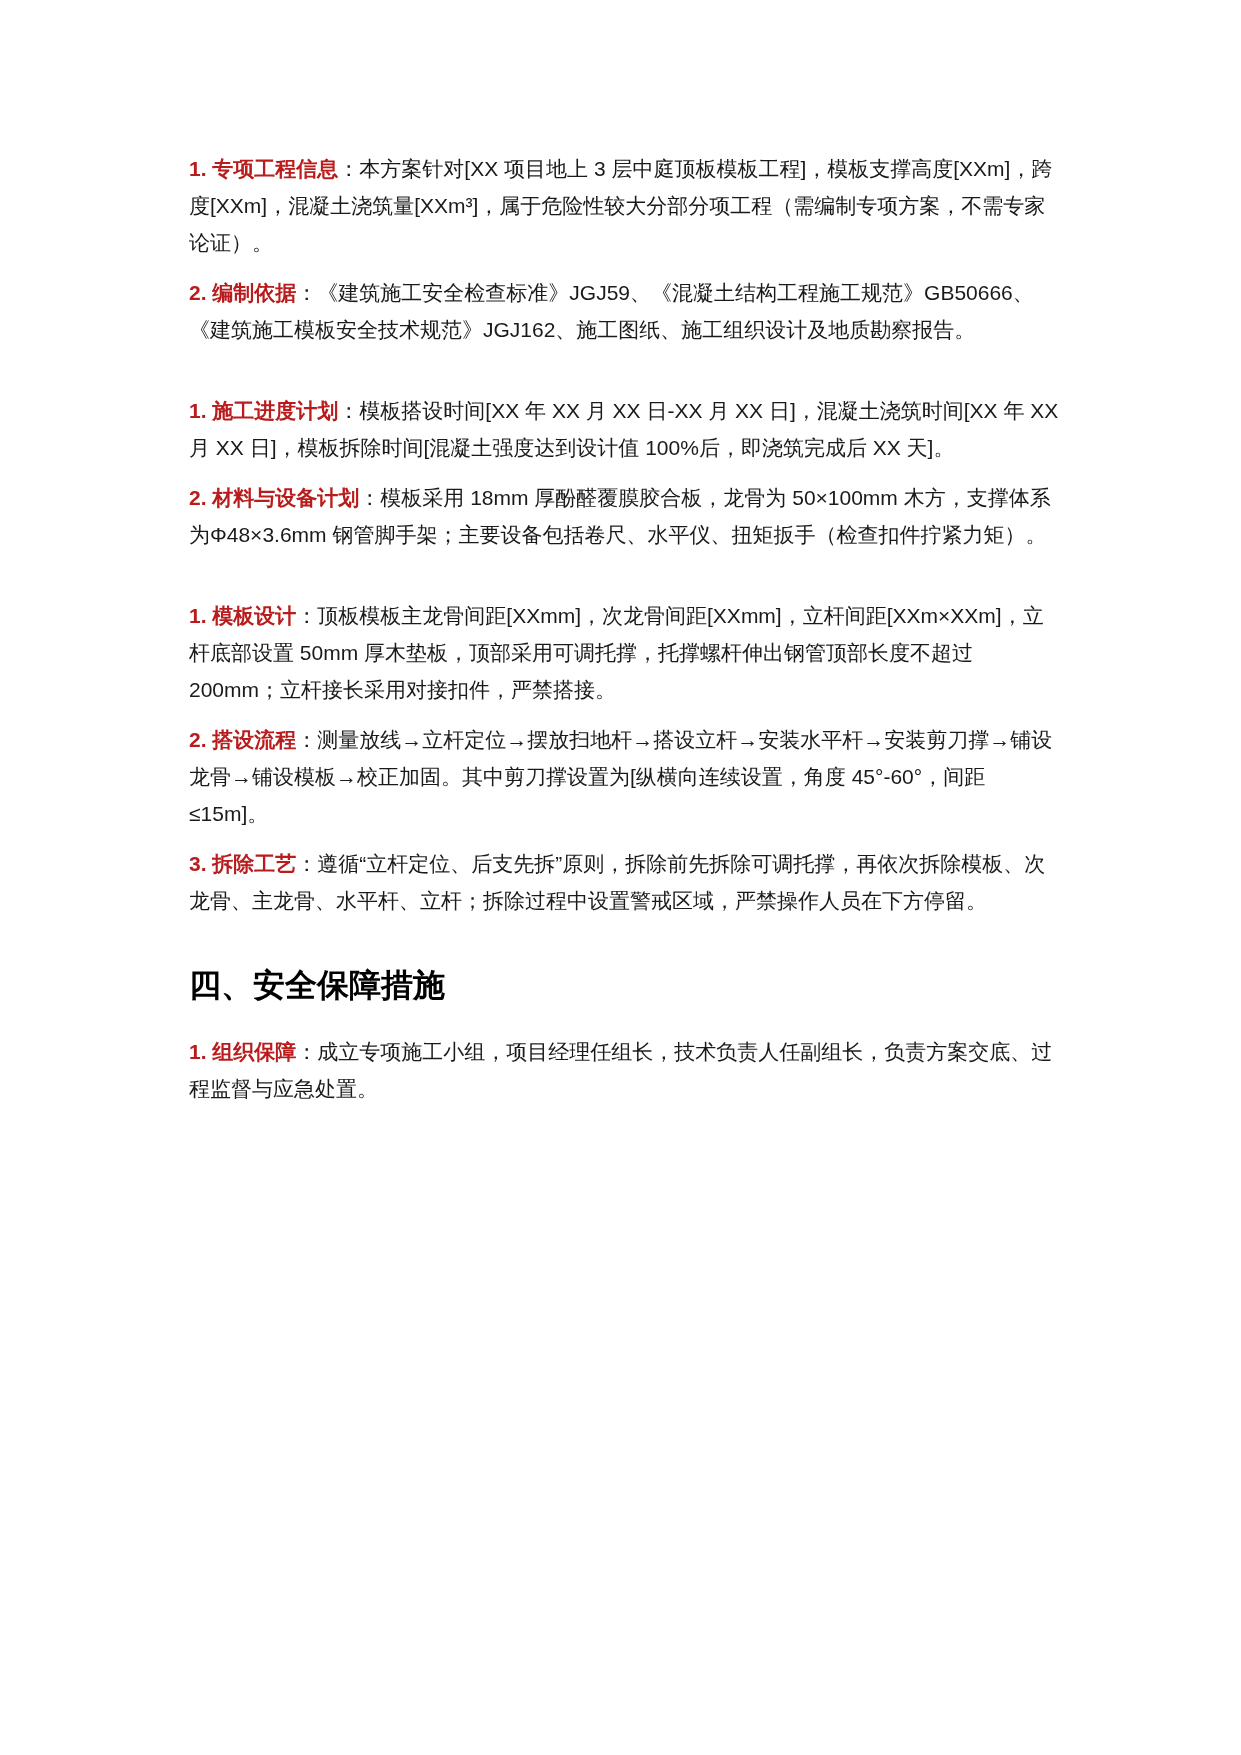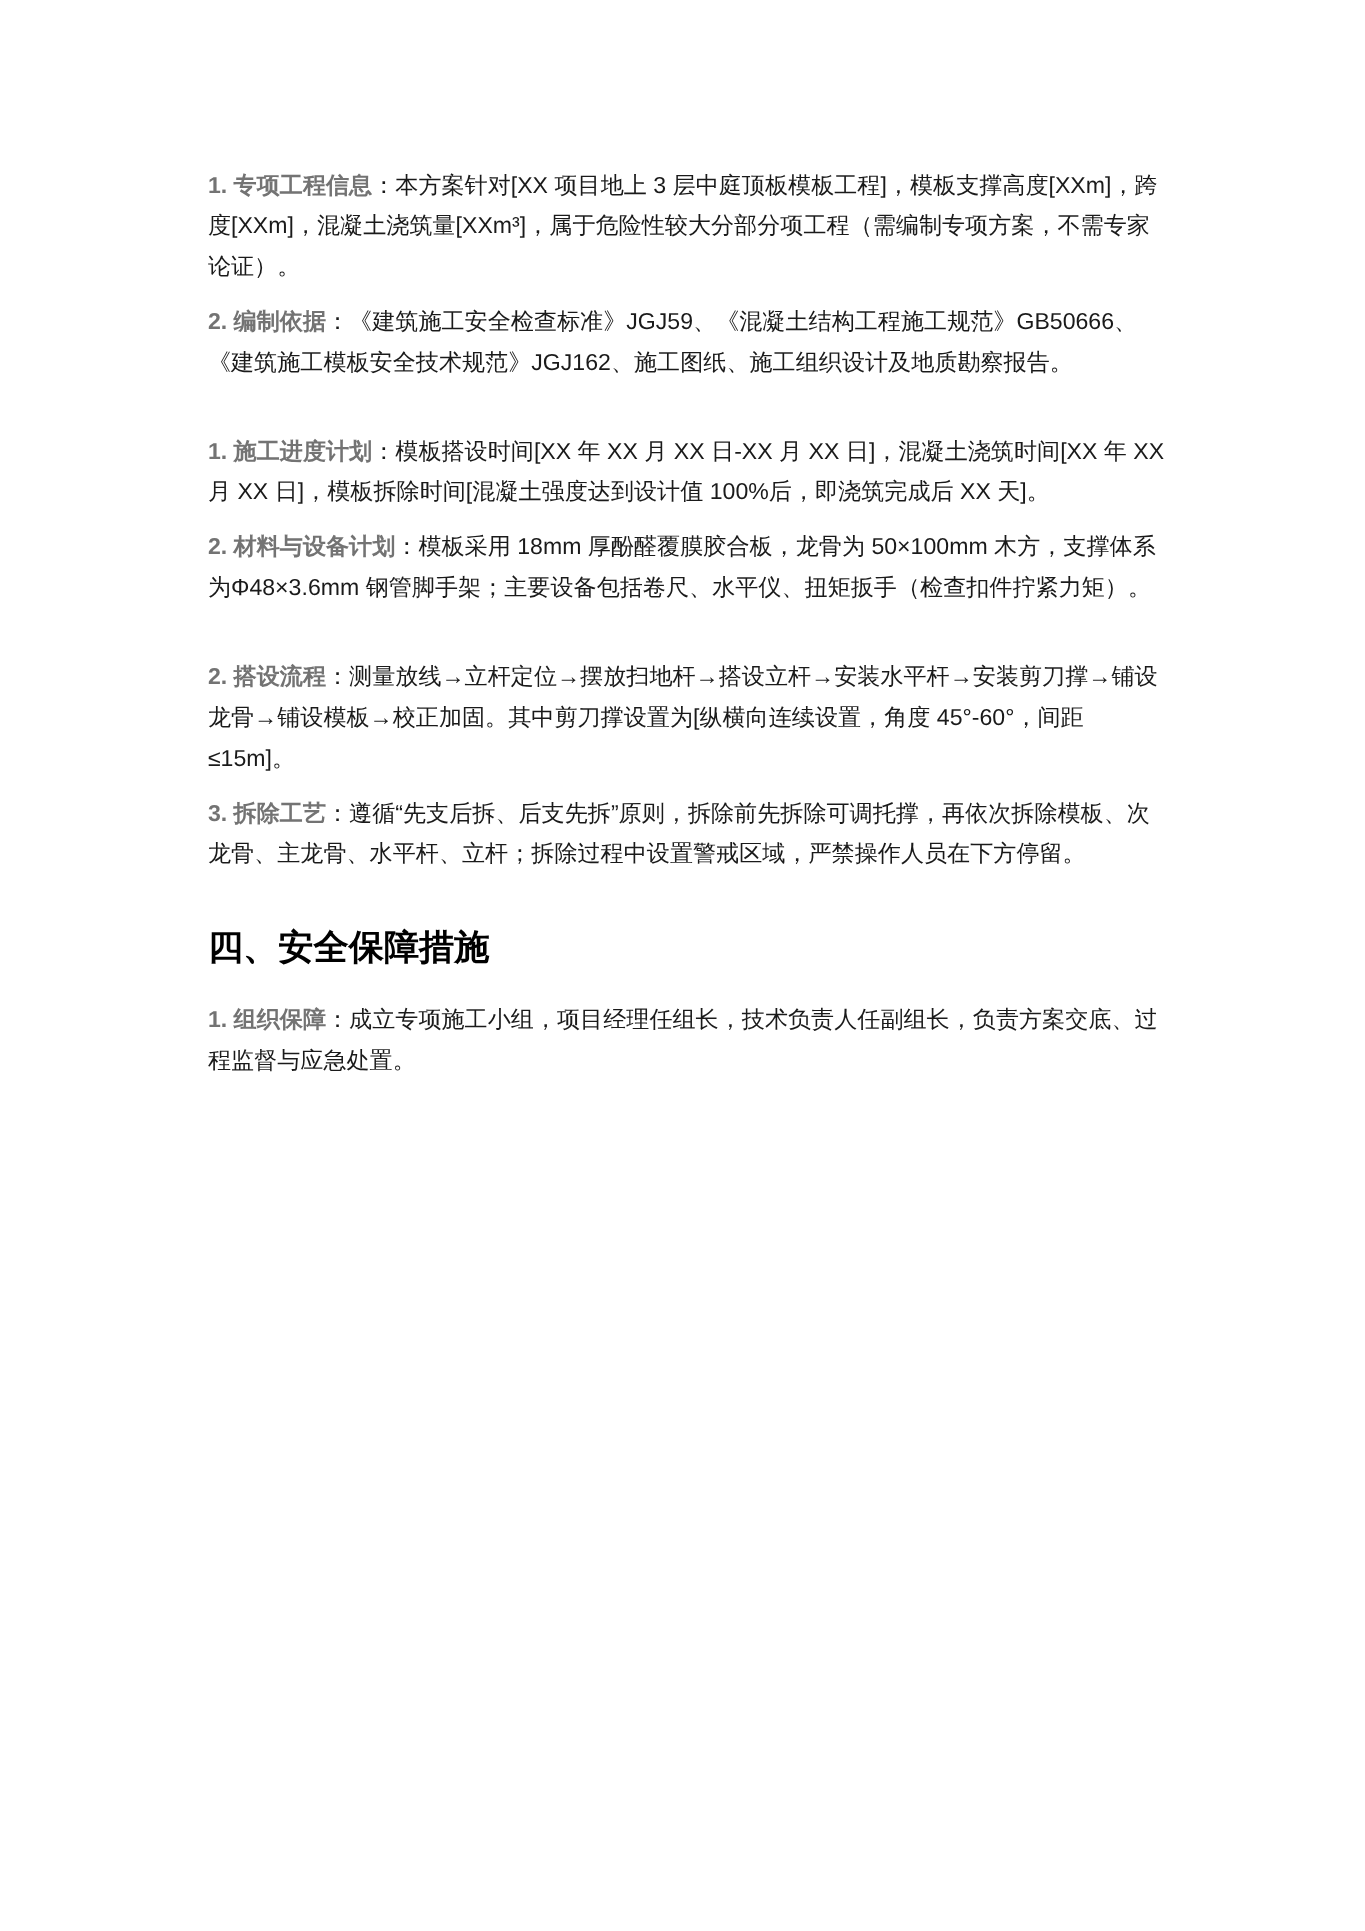--- a/index.html
+++ b/index.html
@@ -35,41 +35,42 @@
     margin: 0 0 26px 0;
   }
   .para {
     font-size: 21px;
     line-height: 37px;
     margin: 0 0 13px 0;
     color: #1a1a1a;
   }
   .para .lead {
     font-weight: bold;
-    color: #737373;
+    color: #b91c1c;
   }
   .section { margin-bottom: 44px; }
 </style>
 </head>
 <body>
 
 <div class="page">
 
   <div class="section">
     <p class="para"><span class="lead">1. 专项工程信息</span><span>：</span><span>本方案针对[XX 项目地上 3 层中庭顶板模板工程]，模板支撑高度[XXm]，跨度[XXm]，混凝土浇筑量[XXm³]，属于危险性较大分部分项工程（需编制专项方案，不需专家论证）。</span></p>
     <p class="para"><span class="lead">2. 编制依据</span><span>：</span><span>《建筑施工安全检查标准》JGJ59、《混凝土结构工程施工规范》GB50666、《建筑施工模板安全技术规范》JGJ162、施工图纸、施工组织设计及地质勘察报告。</span></p>
   </div>
 
   <div class="section">
     <p class="para"><span class="lead">1. 施工进度计划</span><span>：</span><span>模板搭设时间[XX 年 XX 月 XX 日-XX 月 XX 日]，混凝土浇筑时间[XX 年 XX 月 XX 日]，模板拆除时间[混凝土强度达到设计值 100%后，即浇筑完成后 XX 天]。</span></p>
     <p class="para"><span class="lead">2. 材料与设备计划</span><span>：</span><span>模板采用 18mm 厚酚醛覆膜胶合板，龙骨为 50×100mm 木方，支撑体系为Φ48×3.6mm 钢管脚手架；主要设备包括卷尺、水平仪、扭矩扳手（检查扣件拧紧力矩）。</span></p>
   </div>
 
   <div class="section">
+    <p class="para"><span class="lead">1. 模板设计</span><span>：</span><span>顶板模板主龙骨间距[XXmm]，次龙骨间距[XXmm]，立杆间距[XXm×XXm]，立杆底部设置 50mm 厚木垫板，顶部采用可调托撑，托撑螺杆伸出钢管顶部长度不超过 200mm；立杆接长采用对接扣件，严禁搭接。</span></p>
     <p class="para"><span class="lead">2. 搭设流程</span><span>：</span><span>测量放线→立杆定位→摆放扫地杆→搭设立杆→安装水平杆→安装剪刀撑→铺设龙骨→铺设模板→校正加固。其中剪刀撑设置为[纵横向连续设置，角度 45°-60°，间距≤15m]。</span></p>
-    <p class="para"><span class="lead">3. 拆除工艺</span><span>：</span><span>遵循“先支后拆、后支先拆”原则，拆除前先拆除可调托撑，再依次拆除模板、次龙骨、主龙骨、水平杆、立杆；拆除过程中设置警戒区域，严禁操作人员在下方停留。</span></p>
+    <p class="para"><span class="lead">3. 拆除工艺</span><span>：</span><span>遵循“立杆定位、后支先拆”原则，拆除前先拆除可调托撑，再依次拆除模板、次龙骨、主龙骨、水平杆、立杆；拆除过程中设置警戒区域，严禁操作人员在下方停留。</span></p>
   </div>
 
   <div class="section">
     <h2 class="section-heading">四、安全保障措施</h2>
     <p class="para"><span class="lead">1. 组织保障</span><span>：</span><span>成立专项施工小组，项目经理任组长，技术负责人任副组长，负责方案交底、过程监督与应急处置。</span></p>
   </div>
 </div>
 
 </body></html>

